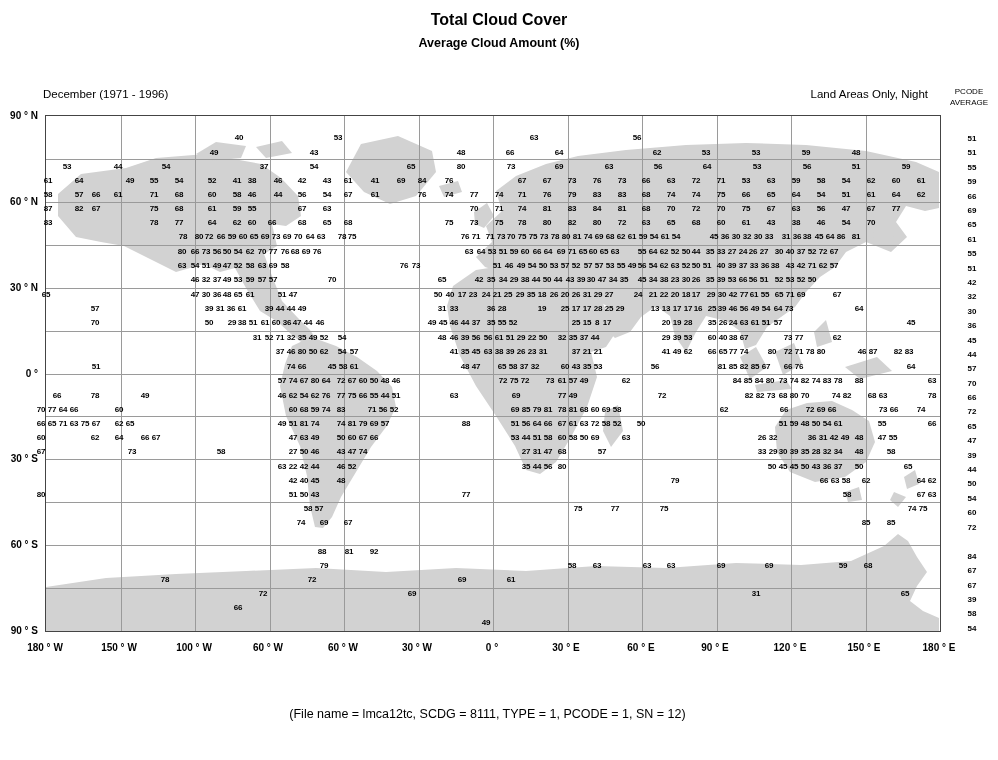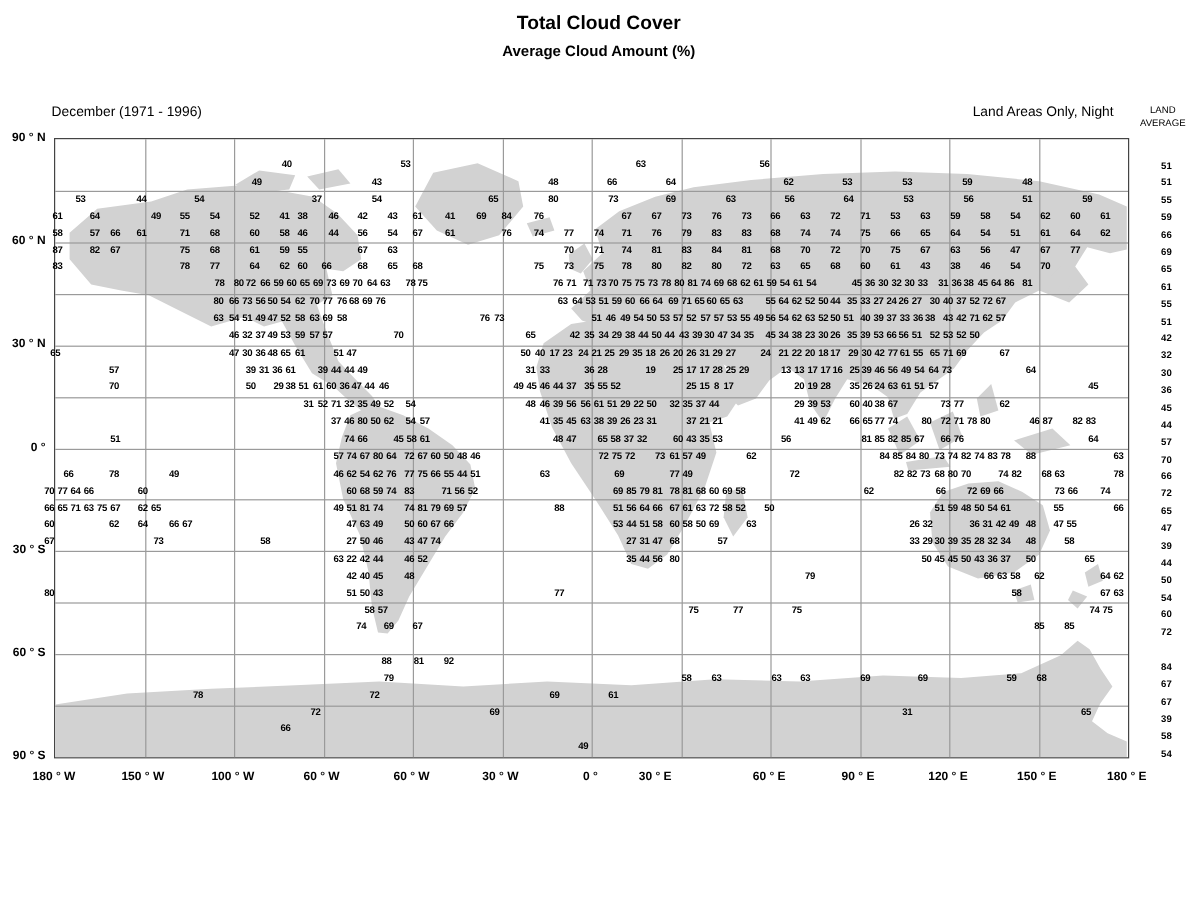--- a/index.html
+++ b/index.html
@@ -30,21 +30,21 @@
 </style>
 </head>
 <body>
 
 <div id="canvas">
   <div id="subtitle" class="ttl">Average Cloud Amount (%)</div>
   <div id="title" class="ttl">Total Cloud Cover</div>
   <div id="hdr-left">December (1971 - 1996)</div>
   <div id="hdr-right">Land Areas Only, Night</div>
   <div id="zonal-hdr">
-    <div>LAND</div>
+    <div>PCODE</div>
     <div>AVERAGE</div>
   </div>
 
   <div id="map">
     <svg id="landsvg" width="894" height="515">
         <polygon points="12,78 35,58 80,52 110,42 160,38 215,48 235,62 252,80 255,100 240,110 226,108 231,130 218,138 226,160 236,185 252,202 264,214 272,226 259,229 246,219 232,206 214,195 200,172 189,152 174,156 158,148 130,156 100,141 78,130 55,126 30,121 12,100" fill="#d2d2d2"></polygon>
         <polygon points="150,38 170,26 200,30 195,42 164,45" fill="#d2d2d2"></polygon>
         <polygon points="210,31 236,25 246,37 220,42" fill="#d2d2d2"></polygon>
         <polygon points="300,56 315,28 352,20 386,35 390,56 370,80 344,88 318,76" fill="#d2d2d2"></polygon>
         <polygon points="393,70 412,65 416,76 398,81" fill="#d2d2d2"></polygon>
@@ -889,21 +889,21 @@
       <div class="latlab" style="top: 630px;">90 ° S</div>
     </div>
   <div id="lonlabels">
       <div class="lonlab" style="left: 45px;">180 ° W</div>
       <div class="lonlab" style="left: 119px;">150 ° W</div>
       <div class="lonlab" style="left: 194px;">100 ° W</div>
       <div class="lonlab" style="left: 268px;">60 ° W</div>
       <div class="lonlab" style="left: 343px;">60 ° W</div>
       <div class="lonlab" style="left: 417px;">30 ° W</div>
       <div class="lonlab" style="left: 492px;">0 °</div>
-      <div class="lonlab" style="left: 546px;">30 ° E</div>
+      <div class="lonlab" style="left: 566px;">30 ° E</div>
       <div class="lonlab" style="left: 641px;">60 ° E</div>
       <div class="lonlab" style="left: 715px;">90 ° E</div>
       <div class="lonlab" style="left: 790px;">120 ° E</div>
       <div class="lonlab" style="left: 864px;">150 ° E</div>
       <div class="lonlab" style="left: 939px;">180 ° E</div>
     </div>
   <div id="zonalvals">
       <span class="zval" style="left: 972px; top: 138px;">51</span>
       <span class="zval" style="left: 972px; top: 152px;">51</span>
       <span class="zval" style="left: 972px; top: 167px;">55</span>
@@ -933,13 +933,14 @@
       <span class="zval" style="left: 972px; top: 512px;">60</span>
       <span class="zval" style="left: 972px; top: 527px;">72</span>
       <span class="zval" style="left: 972px; top: 556px;">84</span>
       <span class="zval" style="left: 972px; top: 570px;">67</span>
       <span class="zval" style="left: 972px; top: 585px;">67</span>
       <span class="zval" style="left: 972px; top: 599px;">39</span>
       <span class="zval" style="left: 972px; top: 613px;">58</span>
       <span class="zval" style="left: 972px; top: 628px;">54</span>
     </div>
 
+  <div id="footer2">(File name = lmca12tc, SCDG = 8111, TYPE = 1, PCODE = 1, SN = 12)</div>
 </div>
 
 </body></html>

